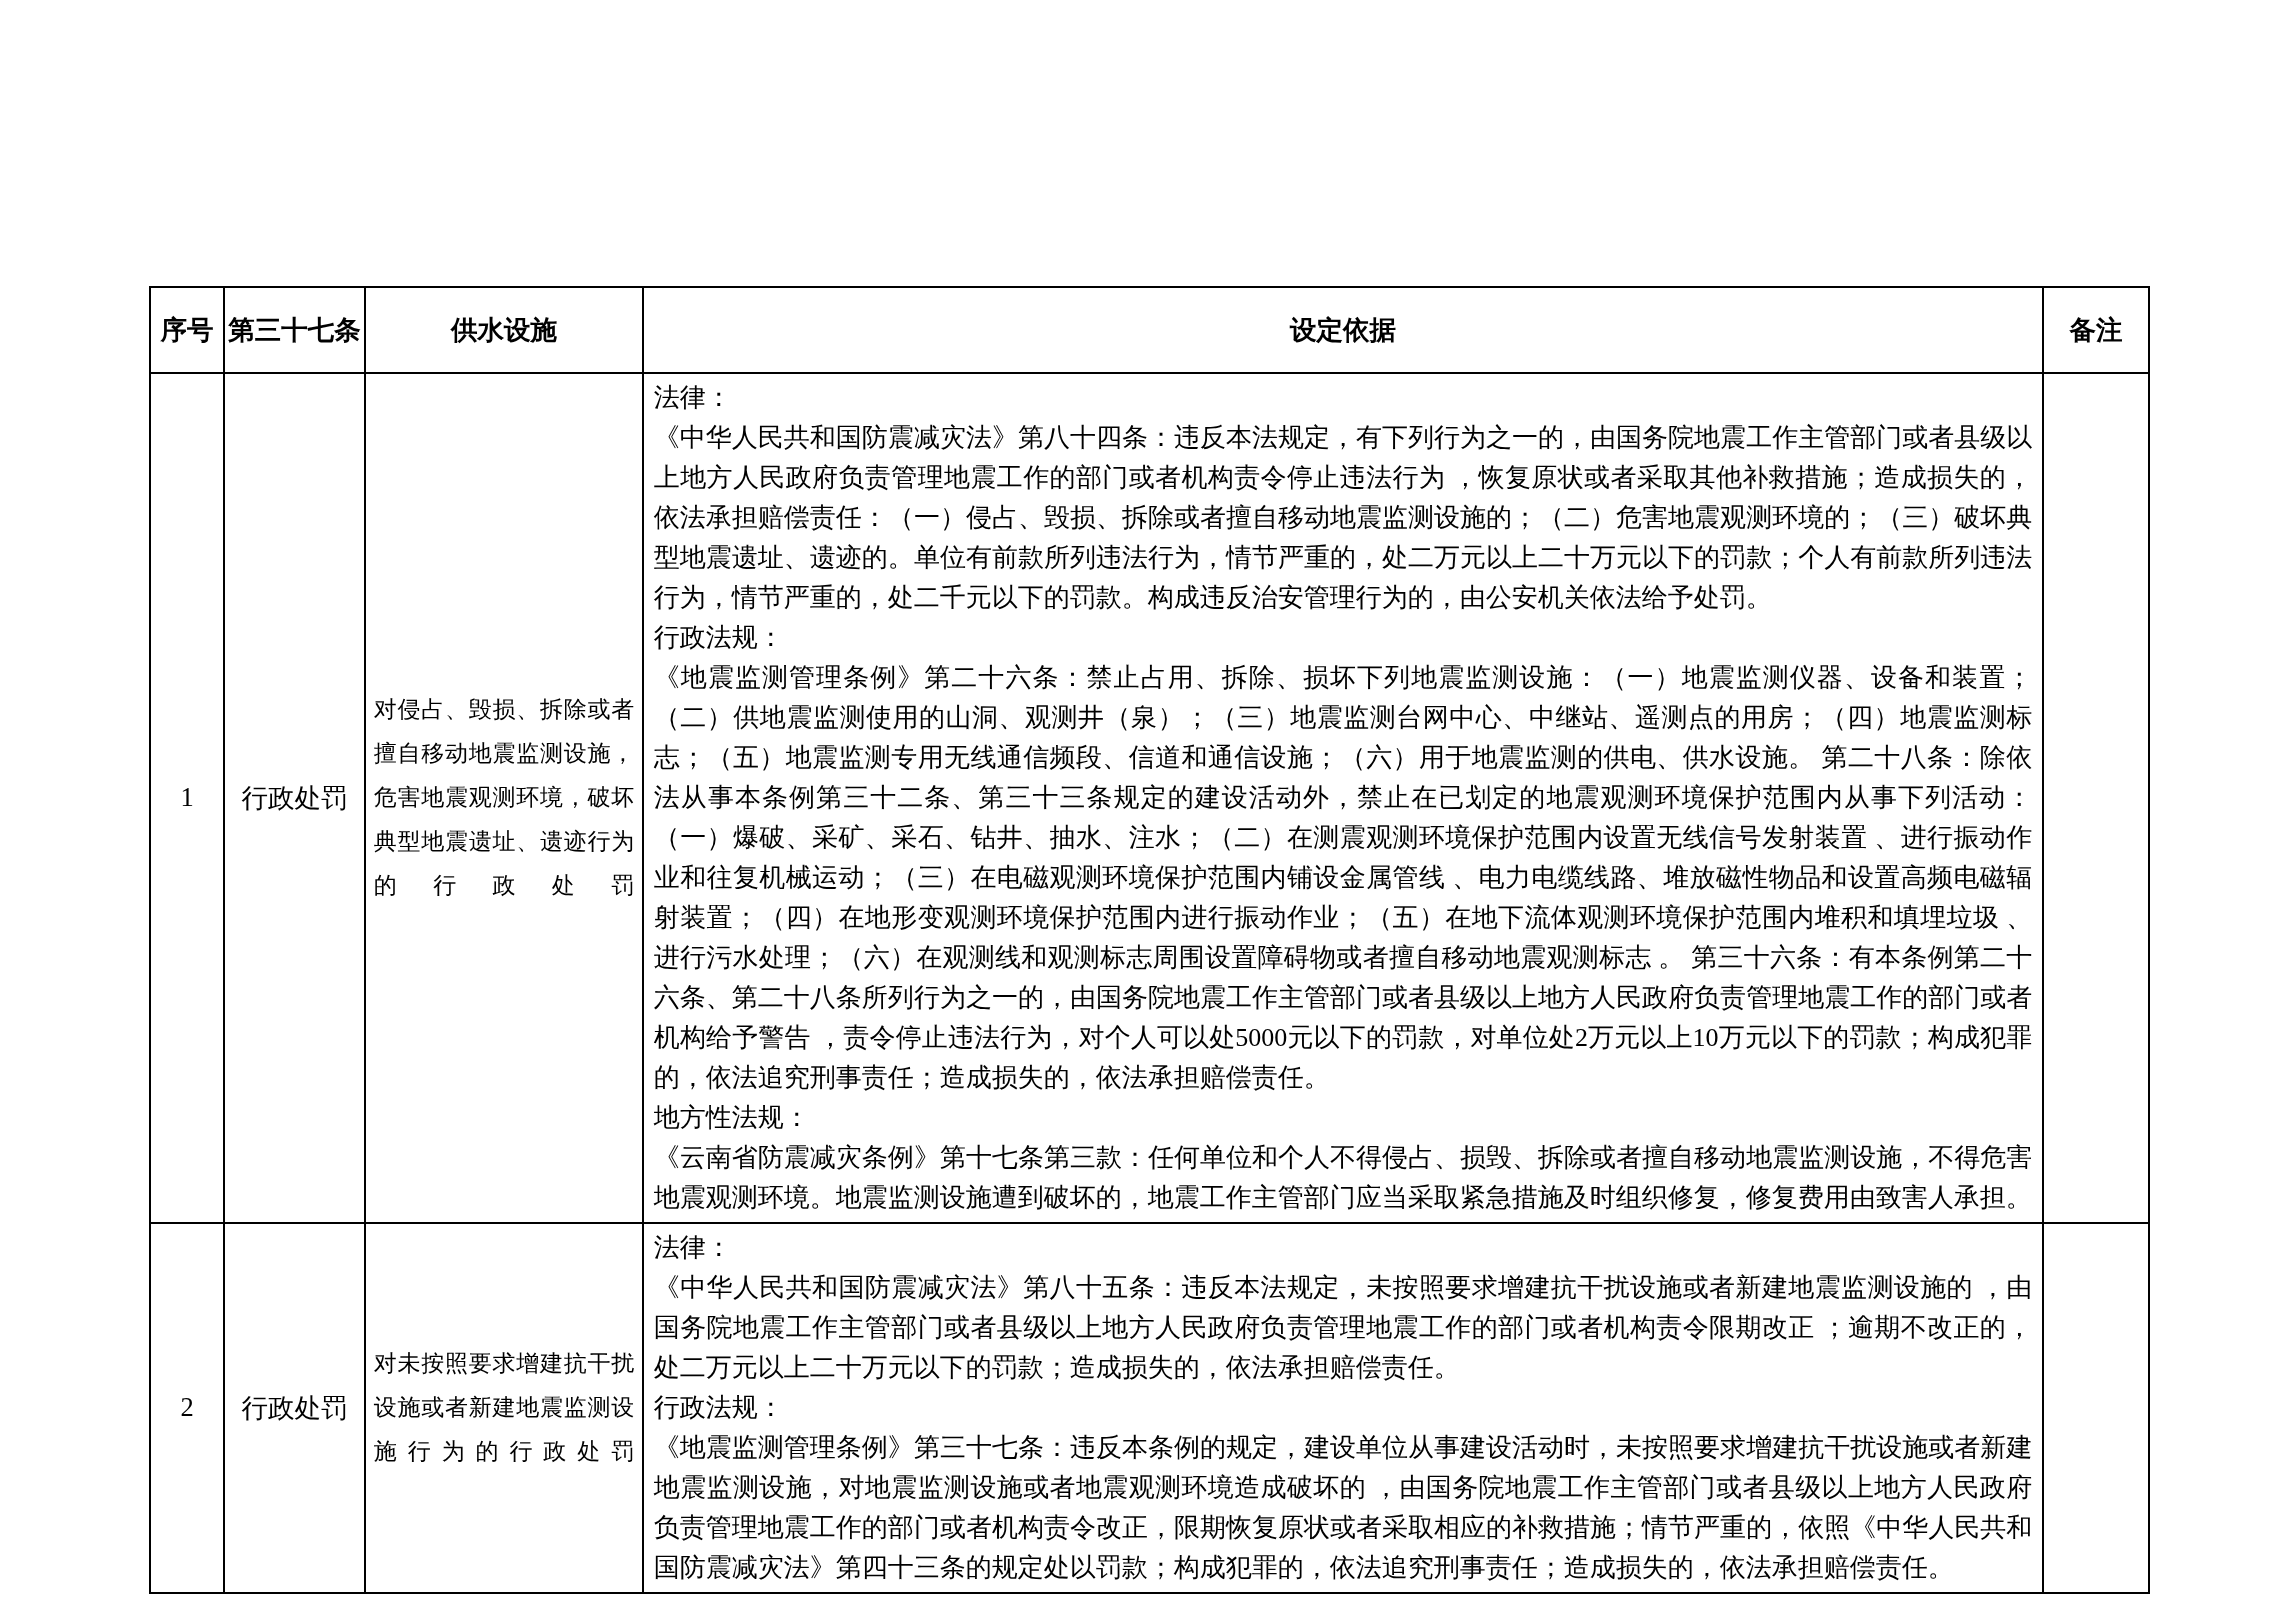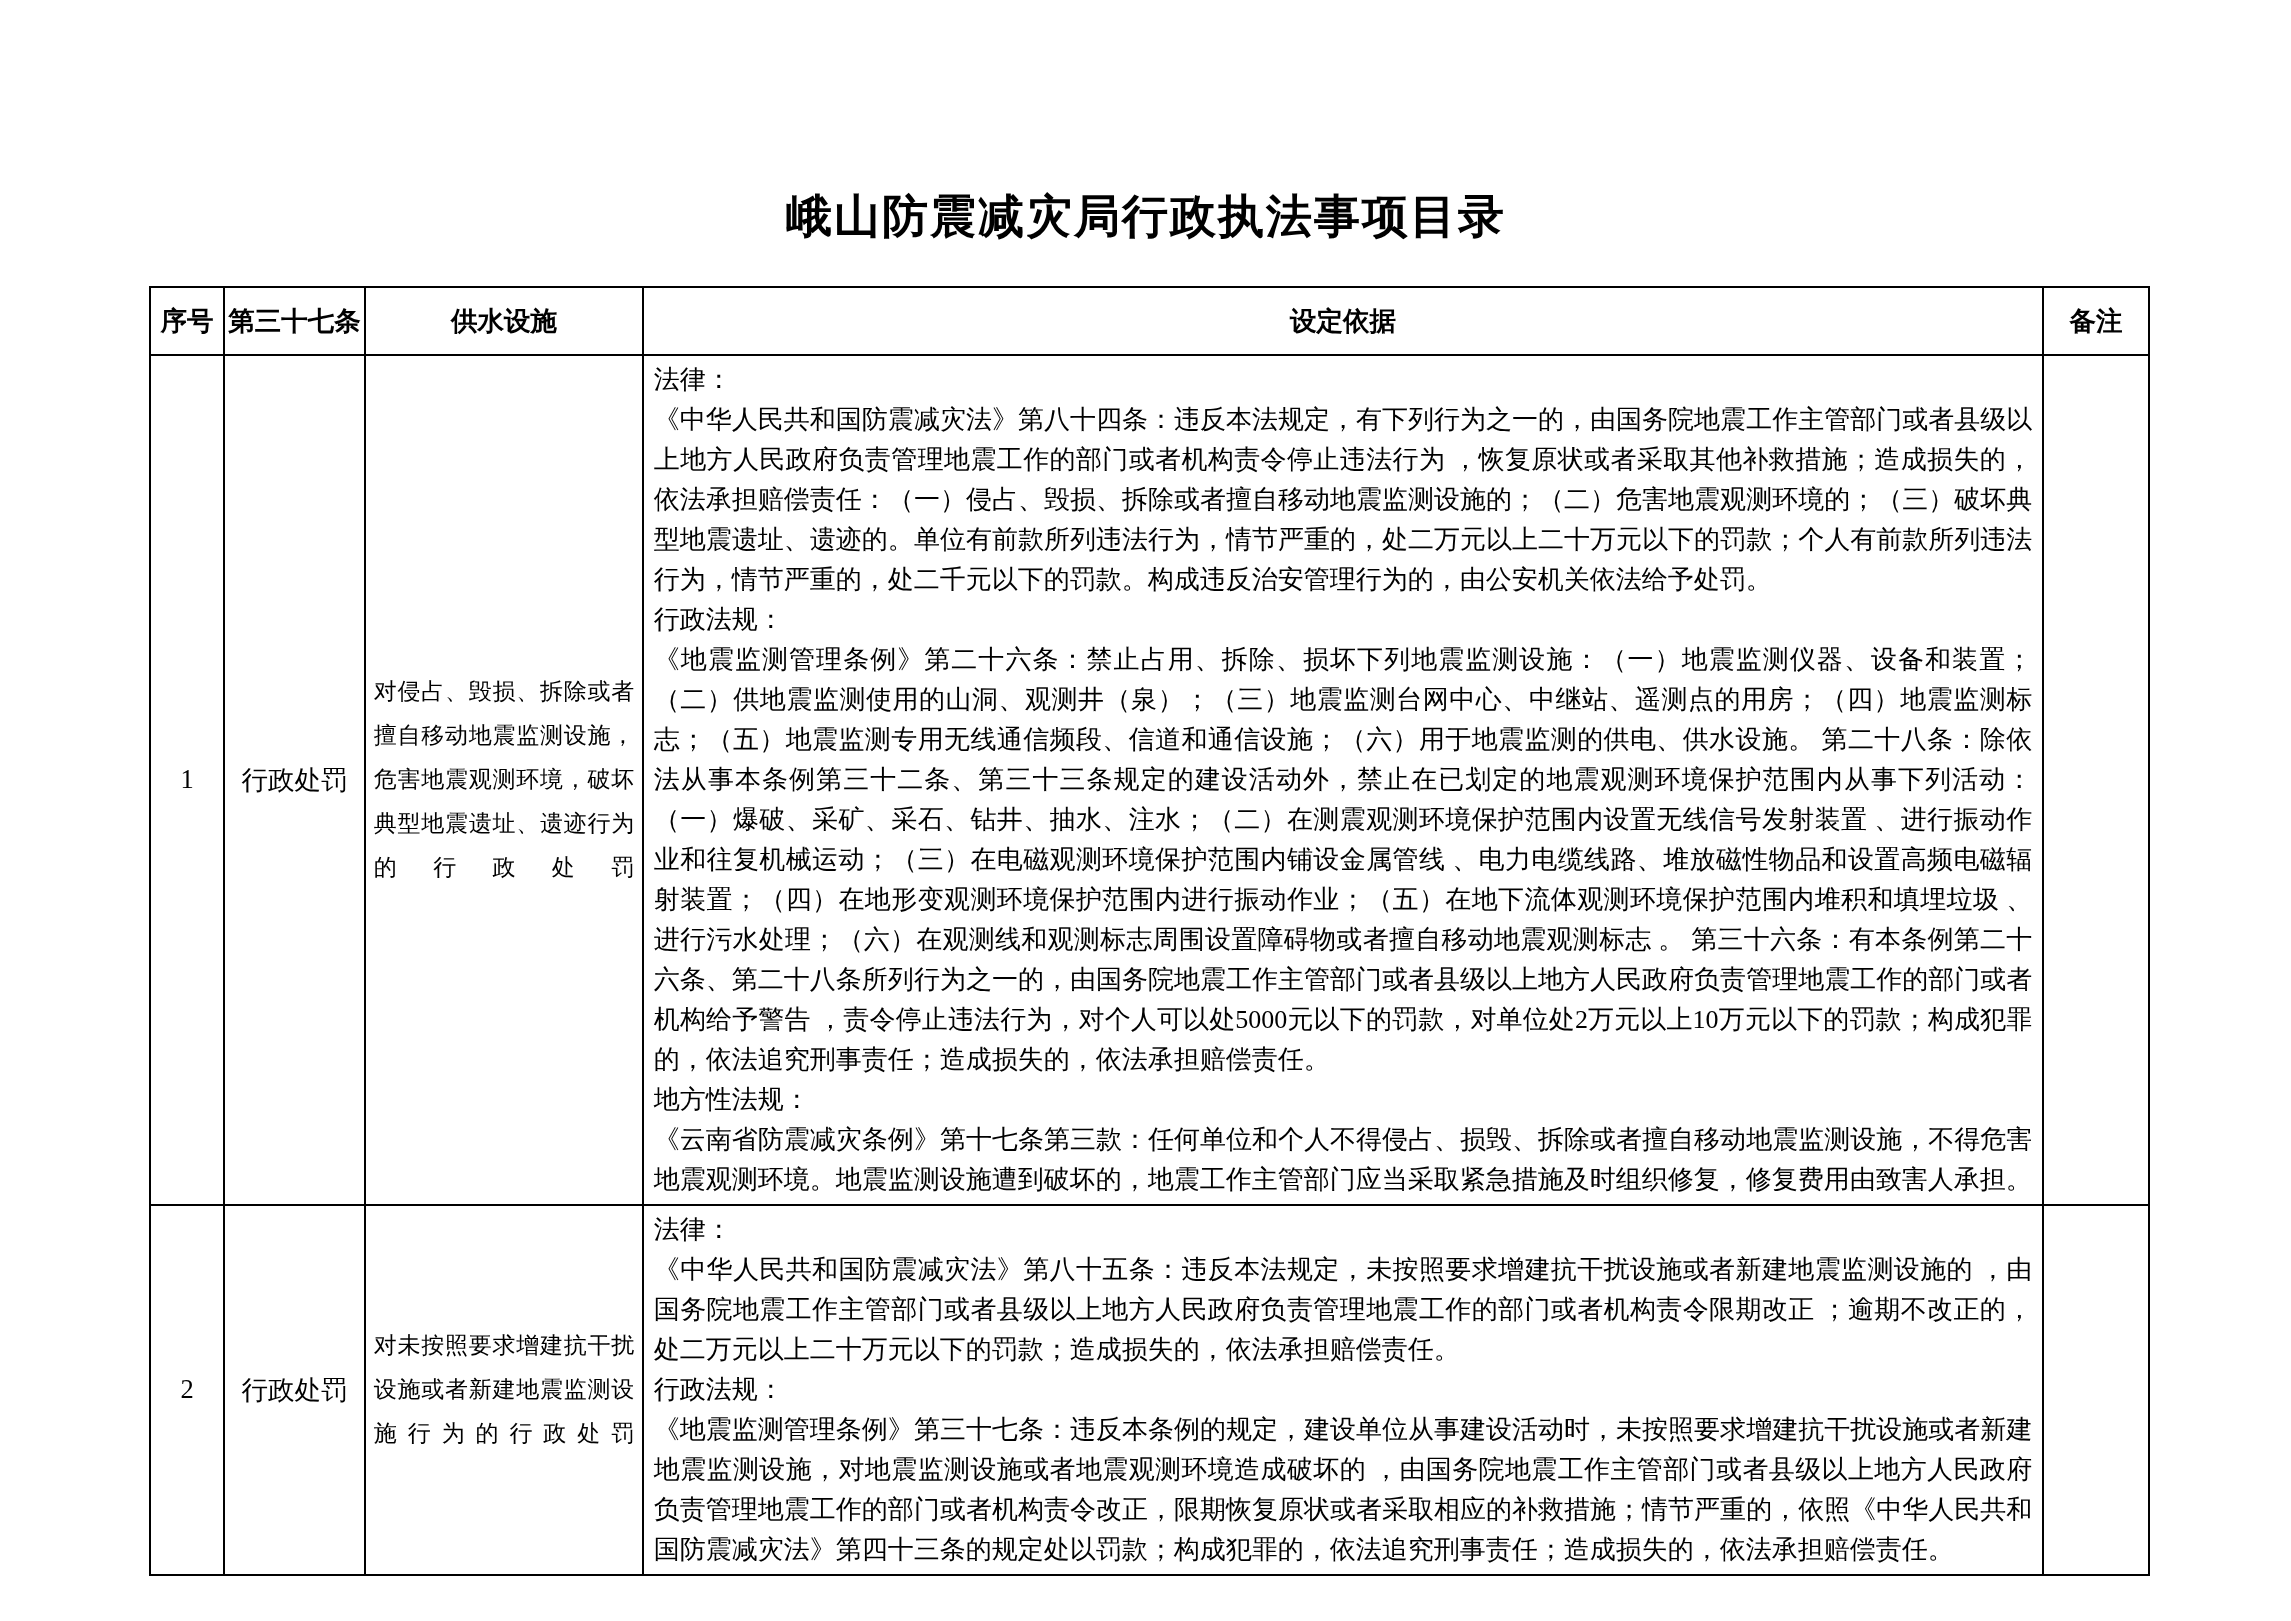--- a/index.html
+++ b/index.html
@@ -33,21 +33,21 @@
     border-collapse: collapse;
     table-layout: fixed;
   }
   table.catalog th,
   table.catalog td {
     border: 2.9px solid #000000;
     vertical-align: middle;
     overflow: hidden;
   }
   table.catalog th {
-    height: 68px;
+    height: 86px;
     font-size: 26.5px;
     font-weight: bold;
     text-align: center;
   }
   td.c-no, td.c-type {
     text-align: center;
     font-size: 26.5px;
   }
   td.c-name {
     font-size: 23px;
@@ -65,21 +65,20 @@
     vertical-align: middle;
   }
   tr.row-1 { height: 692px; }
   tr.row-2 { height: 312px; }
 </style>
 </head>
 <body>
 
 <div class="page">
 
-  <div class="doc-title">峨山防震减灾局行政执法事项目录</div>
 
   <table class="catalog">
     <colgroup>
       <col style="width:74px">
       <col style="width:141px">
       <col style="width:278px">
       <col style="width:1400px">
       <col style="width:106px">
     </colgroup>
     <thead>

